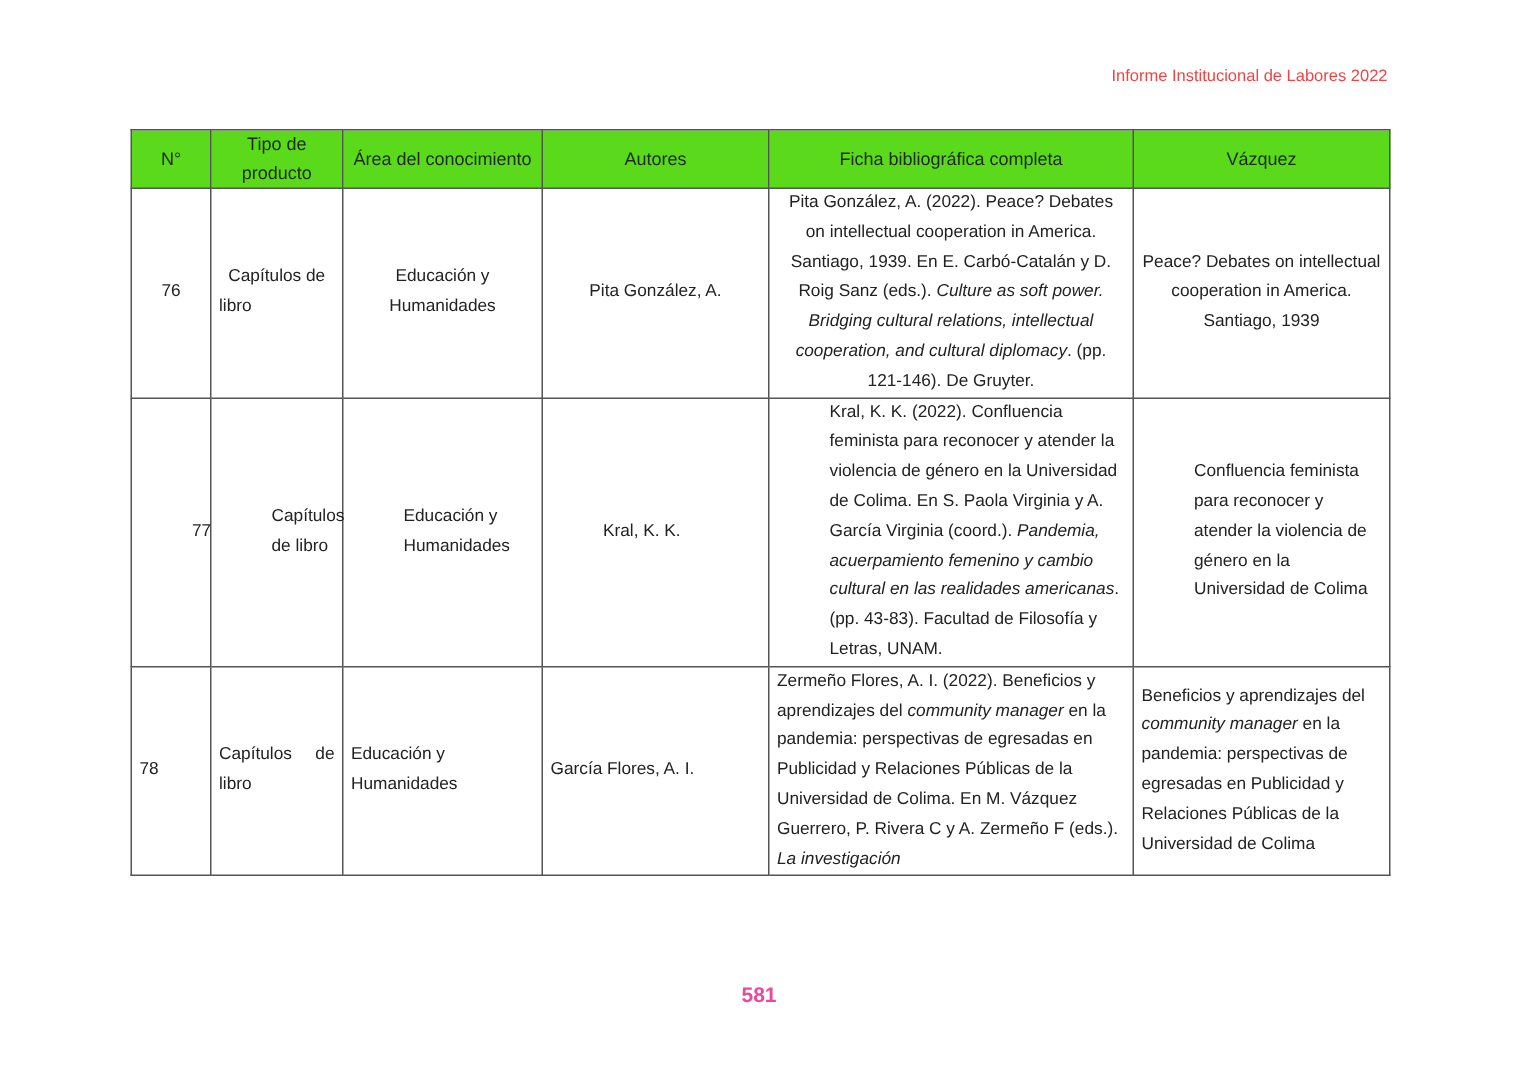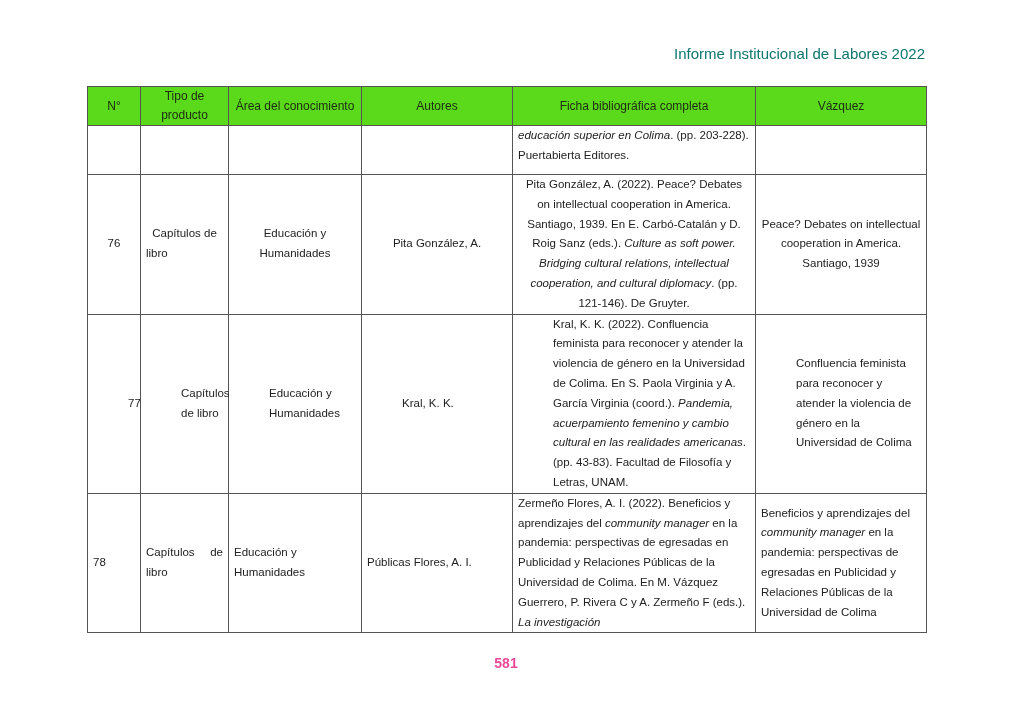--- a/index.html
+++ b/index.html
@@ -1,18 +1,18 @@
 <!DOCTYPE html>
 <html><head>
 <meta charset="utf-8">
 <style>
   html, body { margin: 0; padding: 0; background: #ffffff; }
   body { width: 1012px; height: 715px; position: relative; overflow: hidden;
          font-family: "Liberation Sans", sans-serif; color: #222; }
-  .header-title { position: absolute; top: 45px; right: 87px; font-size: 15px; color: #0f766e; }
+  .header-title { position: absolute; top: 45px; right: 87px; font-size: 11px; color: #ef4444; }
   table.report { position: absolute; left: 87px; top: 86px; border-collapse: collapse;
                  table-layout: fixed; width: 839px; font-size: 11.5px; line-height: 19.8px; }
   table.report th, table.report td { border: 1.5px solid #555; }
   table.report th { background: #5ada1a; font-weight: normal; color: #1e2a14; text-align: center;
                     vertical-align: middle; height: 38px; padding: 0 4px; line-height: 19px; font-size: 12px; }
   table.report td { vertical-align: middle; padding: 0 5px; }
   td.col-ficha { vertical-align: top; padding: 0 6px; }
   tr.cont td { height: 48px; vertical-align: top; }
   tr.r76 td { height: 137px; text-align: center; }
   tr.r77 td { height: 157px; padding-left: 40px; }
@@ -41,48 +41,40 @@
     <tr>
       <th>N°</th>
       <th>Tipo de producto</th>
       <th>Área del conocimiento</th>
       <th>Autores</th>
       <th>Ficha bibliográfica completa</th>
       <th>Vázquez</th>
     </tr>
   </thead>
   <tbody>
-    <tr class="cont">
-      <td></td>
-      <td></td>
-      <td></td>
-      <td></td>
-      <td class="col-ficha"><i>educación superior en Colima</i><span>. (pp. 203-228). Puertabierta Editores.</span></td>
-      <td></td>
-    </tr>
     <tr class="r76">
       <td>76</td>
       <td class="col-tipo">Capítulos de libro</td>
       <td>Educación y Humanidades</td>
       <td>Pita González, A.</td>
       <td class="col-ficha"><span>Pita González, A. (2022). Peace? Debates on intellectual cooperation in America. Santiago, 1939. En E. Carbó-Catalán y D. Roig Sanz (eds.). </span><i>Culture as soft power. Bridging cultural relations, intellectual cooperation, and cultural diplomacy</i><span>. (pp. 121-146). De Gruyter.</span></td>
       <td>Peace? Debates on intellectual cooperation in America. Santiago, 1939</td>
     </tr>
     <tr class="r77">
       <td>77</td>
       <td class="col-tipo">Capítulos de libro</td>
       <td>Educación y Humanidades</td>
       <td>Kral, K. K.</td>
       <td class="col-ficha"><span>Kral, K. K. (2022). Confluencia feminista para reconocer y atender la violencia de género en la Universidad de Colima. En S. Paola Virginia y A. García Virginia (coord.). </span><i>Pandemia, acuerpamiento femenino y cambio cultural en las realidades americanas</i><span>. (pp. 43-83). Facultad de Filosofía y Letras, UNAM.</span></td>
       <td>Confluencia feminista para reconocer y atender la violencia de género en la Universidad de Colima</td>
     </tr>
     <tr class="r78">
       <td>78</td>
       <td class="col-tipo">Capítulos de libro</td>
       <td>Educación y Humanidades</td>
-      <td>Públicas Flores, A. I.</td>
+      <td>García Flores, A. I.</td>
       <td class="col-ficha"><span>Zermeño Flores, A. I. (2022). Beneficios y aprendizajes del </span><i>community manager</i><span> en la pandemia: perspectivas de egresadas en Publicidad y Relaciones Públicas de la Universidad de Colima. En M. Vázquez Guerrero, P. Rivera C y A. Zermeño F (eds.). </span><i>La investigación</i></td>
       <td><span>Beneficios y aprendizajes del </span><i>community manager</i><span> en la pandemia: perspectivas de egresadas en Publicidad y Relaciones Públicas de la Universidad de Colima</span></td>
     </tr>
   </tbody>
 </table>
 
 <div class="page-number">581</div>
 
 </body></html>

